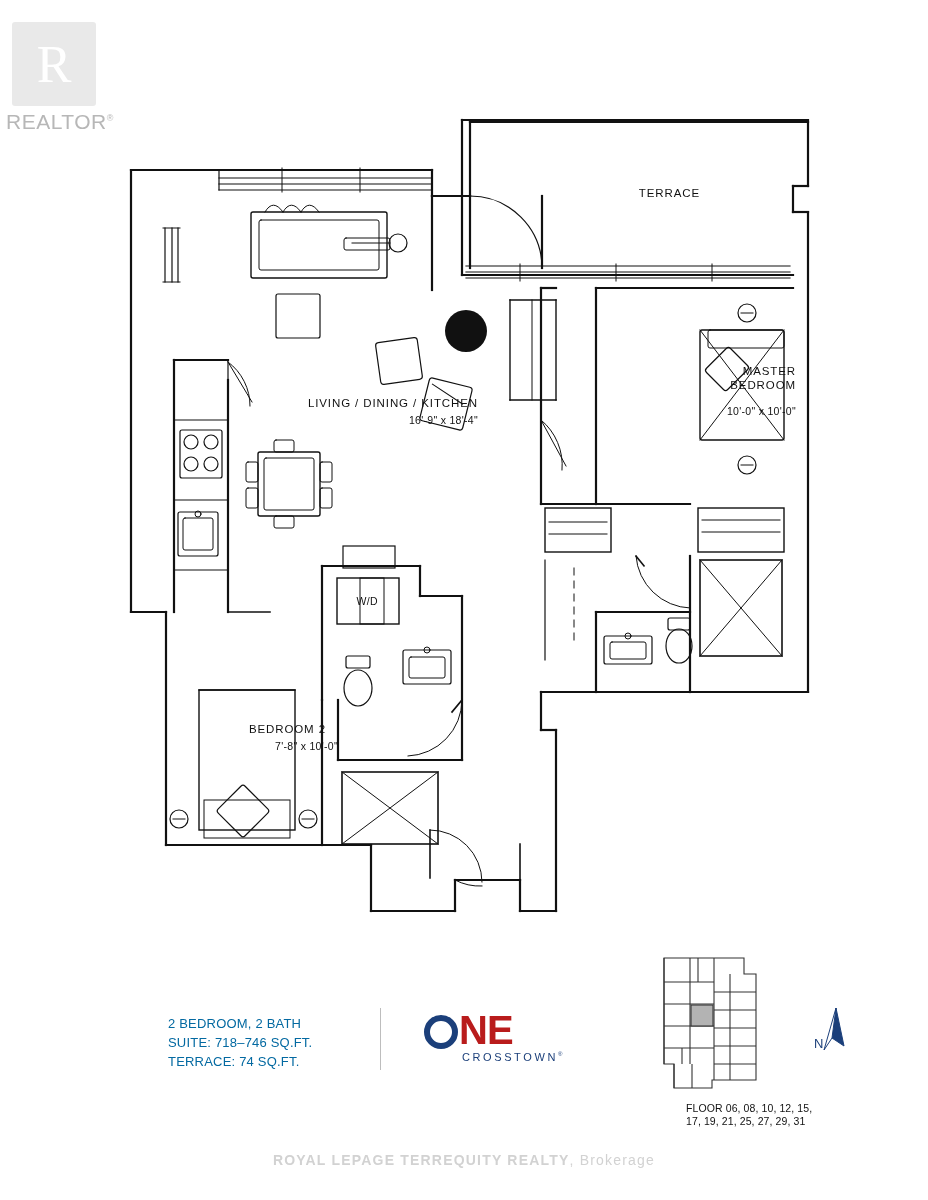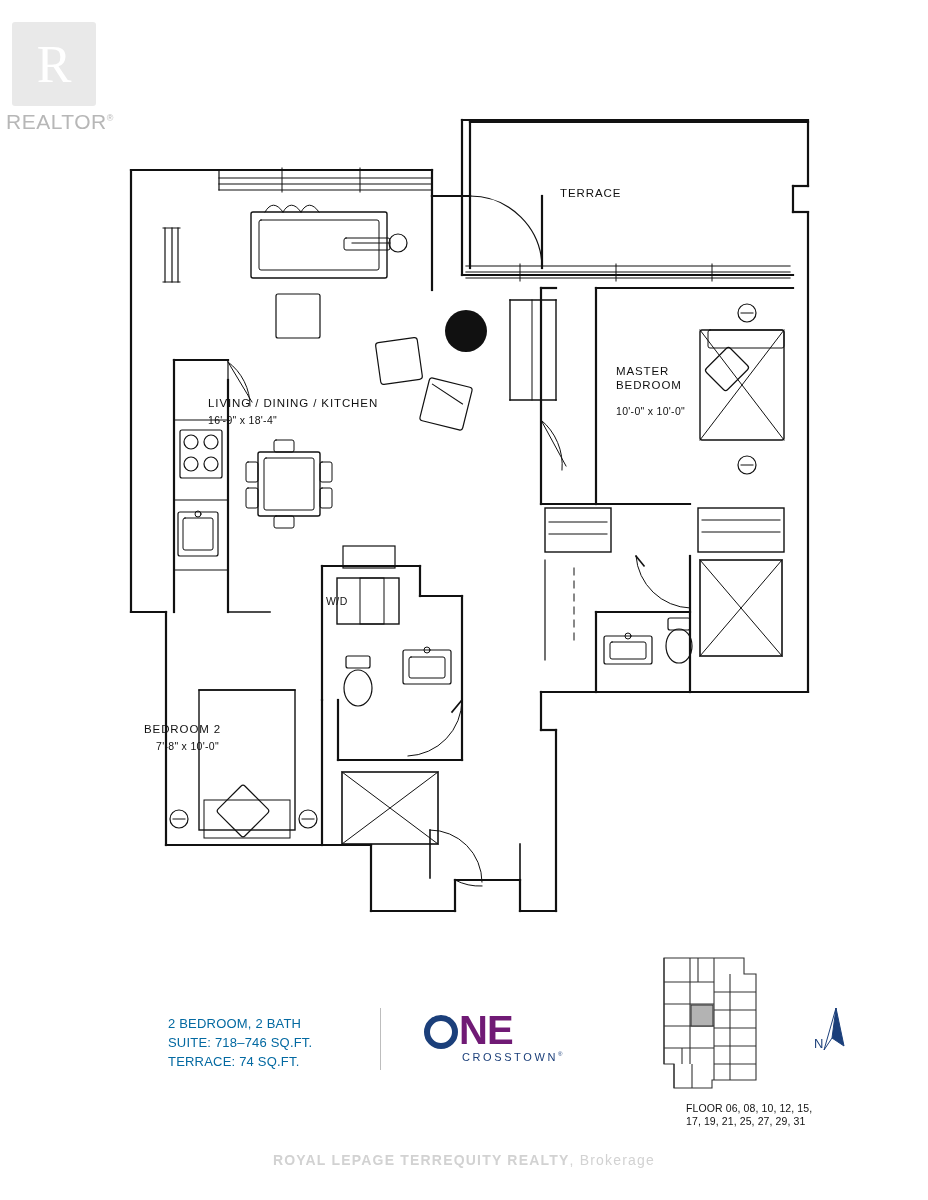--- a/index.html
+++ b/index.html
@@ -71,21 +71,21 @@
     top: 0;
     width: 928px;
     height: 960px;
   }
   .fp-label {
     position: absolute;
     font-family: "Liberation Sans", sans-serif;
     font-size: 11.5px;
     letter-spacing: 0.9px;
     color: #111;
-    text-align: left;
+    text-align: right;
     line-height: 14px;
     white-space: pre-line;
   }
   .fp-label.small { font-size: 10.5px; letter-spacing: 0.4px; }
   .fp-dim {
     font-size: 10.5px;
     letter-spacing: 0.3px;
   }
 
   
@@ -116,21 +116,21 @@
     width: 120px;
     height: 62px;
   }
   .one-word {
     position: absolute;
     left: 0;
     top: 0;
     font-size: 40px;
     font-weight: bold;
     letter-spacing: -1px;
-    color: #701a75;
+    color: #b91c1c;
     font-family: "Liberation Sans", sans-serif;
   }
   .one-word .o-circle {
     display: inline-block;
     width: 34px;
     height: 34px;
     border: 6px solid #1b3f7a;
     border-radius: 50%;
     vertical-align: -5px;
     margin-right: 1px;

